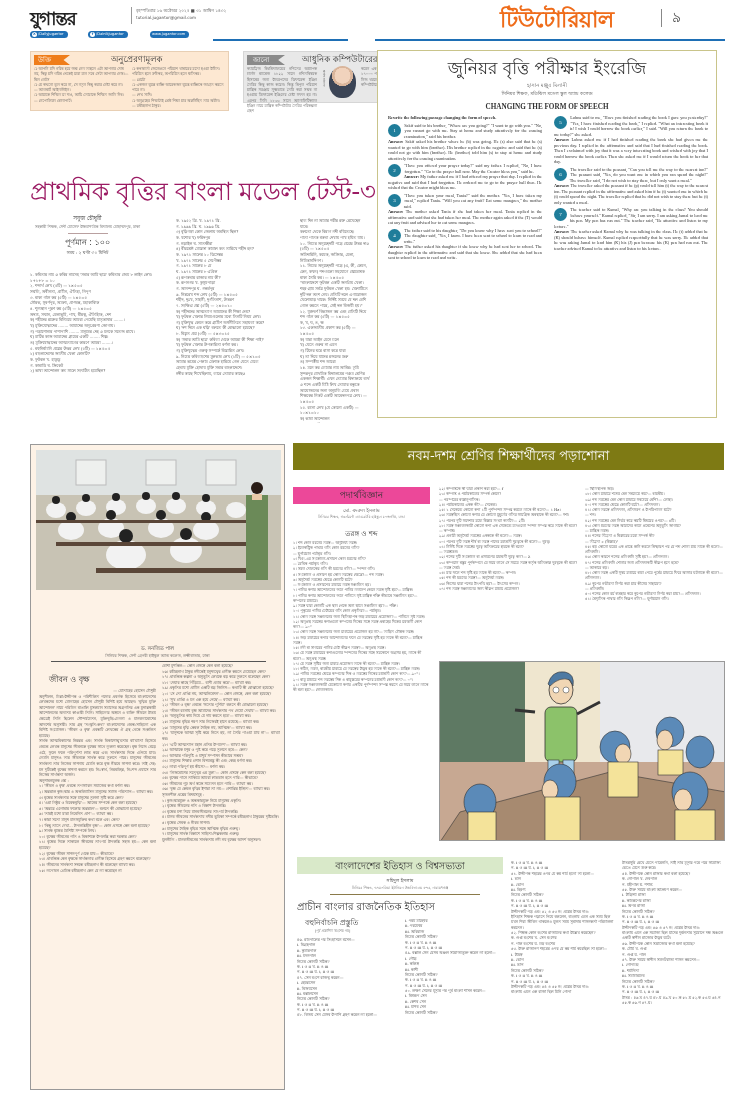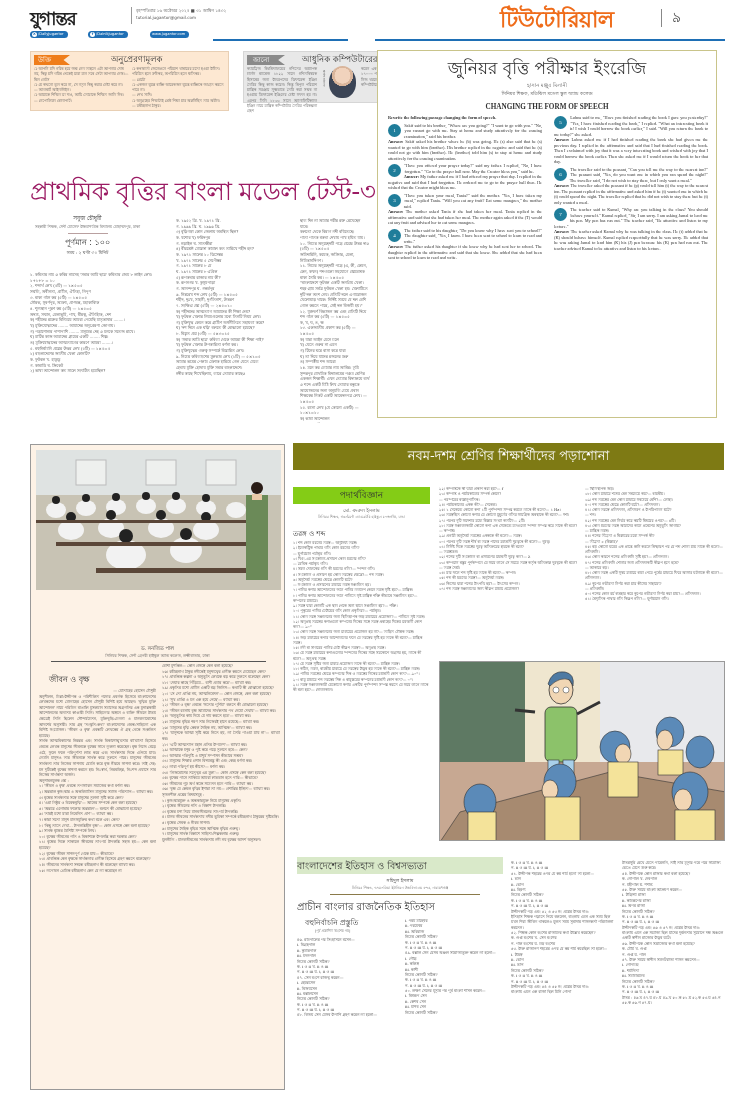--- a/index.html
+++ b/index.html
@@ -55,41 +55,41 @@
   .pr-marks { font-size: 8px; color: #333; font-family: "DejaVu Sans", sans-serif; margin-top: 3px; }
   .pr-time { font-size: 4.3px; margin-top: 2px; }
   .pr-col { top: 218px; font-size: 3.9px; line-height: 1.45; color: #444; overflow: hidden; }
   .pr-col p { margin: 0; }
 
   
   #green-band { left: 293px; top: 443px; width: 431px; height: 27px; background: #7e7a14; }
   .band-title { left: 0; width: 100%; top: 4px; text-align: center; color: #fff; font-family: "DejaVu Sans", sans-serif; font-size: 13px; }
 
   
-  .phys-head { left: 293px; top: 487px; width: 137px; height: 17px; background: #84cc16; text-align: center; font-family: "DejaVu Sans", sans-serif; font-size: 9px; line-height: 17px; color: #333; }
+  .phys-head { left: 293px; top: 487px; width: 137px; height: 17px; background: #ec4899; text-align: center; font-family: "DejaVu Sans", sans-serif; font-size: 9px; line-height: 17px; color: #333; }
   .phys-author { left: 293px; top: 508px; width: 137px; text-align: center; font-size: 4.8px; font-family: "DejaVu Sans", sans-serif; color: #333; }
   .phys-affil { left: 293px; top: 515px; width: 137px; text-align: center; font-size: 3.6px; color: #555; }
-  .phys-sub { left: 293px; top: 530px; width: 137px; text-align: left; font-size: 7px; font-family: "DejaVu Sans", sans-serif; color: #333; }
+  .phys-sub { left: 293px; top: 530px; width: 137px; text-align: center; font-size: 7px; font-family: "DejaVu Sans", sans-serif; color: #333; }
   .phys-col { font-size: 3.7px; line-height: 1.42; color: #444; overflow: hidden; }
 
   
   .cartoon { left: 439px; top: 661px; width: 286px; height: 180px; border: 1px solid #999; background: #e8e8ea; overflow: hidden; }
 
   
   #hsc { left: 30px; top: 444px; width: 255px; height: 646px; background: #fdf2e6; border: 1px solid #999; }
   .photo { left: 5px; top: 5px; width: 245px; height: 140px; background: linear-gradient(180deg, #d8dcdc 0%, #c9cbc8 30%, #b9b6ac 60%, #a8a290 100%); overflow: hidden; }
   .hsc-title { left: 0; width: 100%; top: 152px; text-align: center; font-family: "DejaVu Sans", sans-serif; font-size: 17px; line-height: 1.35; color: #2a3d8f; }
   .hsc-author { left: 0; width: 100%; top: 200px; text-align: center; font-size: 5px; color: #333; font-family: "DejaVu Sans", sans-serif; }
   .hsc-affil { left: 0; width: 100%; top: 208px; text-align: center; font-size: 3.8px; color: #555; }
   .hsc-rule { left: 20px; width: 215px; top: 216px; height: 1px; background: #555; }
   .hsc-sub { left: 18px; top: 230px; font-size: 8px; font-family: "DejaVu Sans", sans-serif; color: #333; }
   .hsc-col { font-size: 3.8px; line-height: 1.48; color: #444; overflow: hidden; text-align: justify; }
 
   
-  .hist-head { left: 297px; top: 857px; width: 206px; height: 17px; background: #d9e9c9; text-align: left; font-family: "DejaVu Sans", sans-serif; font-size: 9.5px; line-height: 17px; color: #333; }
+  .hist-head { left: 297px; top: 857px; width: 206px; height: 17px; background: #d9e9c9; text-align: center; font-family: "DejaVu Sans", sans-serif; font-size: 9.5px; line-height: 17px; color: #333; }
   .hist-author { left: 297px; top: 878px; width: 206px; text-align: center; font-size: 4.6px; font-family: "DejaVu Sans", sans-serif; color: #333; }
   .hist-affil { left: 297px; top: 886px; width: 206px; text-align: center; font-size: 3.6px; color: #555; }
   .hist-rule { left: 330px; width: 150px; top: 894px; height: 1px; background: #8a7a4a; }
   .hist-sub { left: 297px; top: 900px; width: 206px; text-align: left; font-family: "DejaVu Sans", sans-serif; font-size: 10px; color: #333; }
   .mcq-head { left: 305px; top: 918px; font-family: Liberation Sans, sans-serif; font-size: 7.5px; color: #333; }
   .mcq-note { left: 315px; top: 929px; font-size: 3.4px; color: #555; }
   .hist-col { font-size: 3.8px; line-height: 1.42; color: #444; overflow: hidden; }
 </style>
 </head>
 <body>

